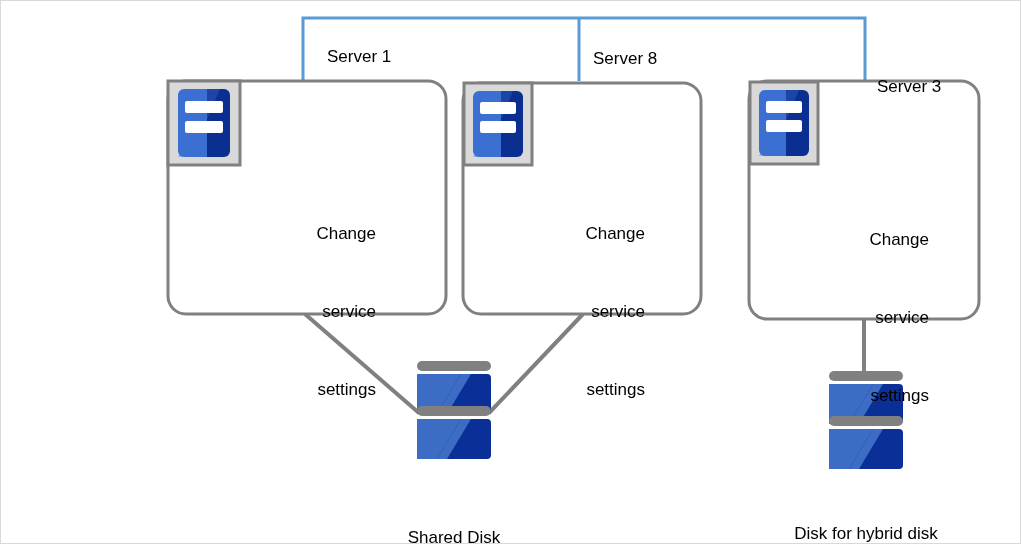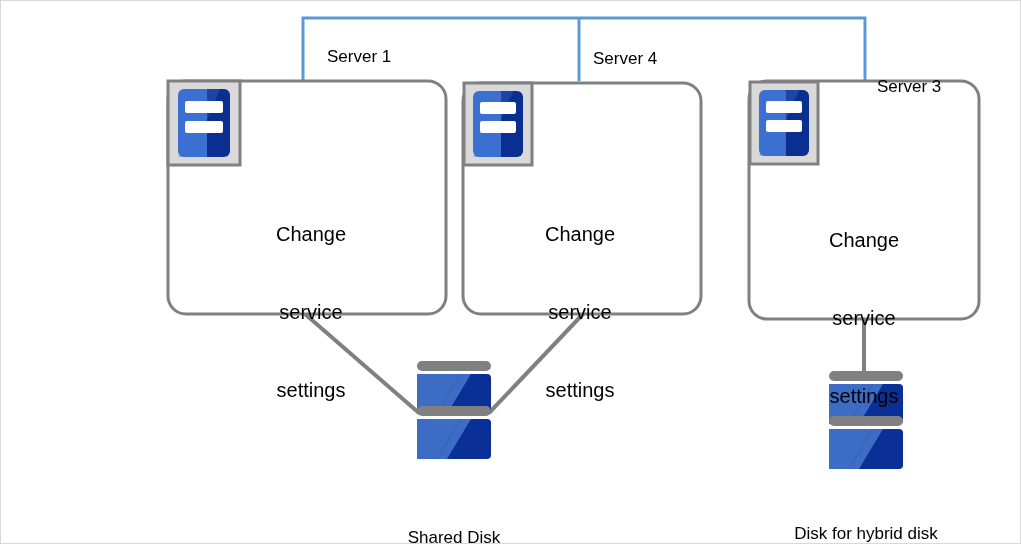--- a/index.html
+++ b/index.html
@@ -32,22 +32,22 @@
     font-size: 17px;
     line-height: 26px;
     white-space: pre;
     user-select: none;
   }
   .server-title {
     font-size: 17px;
     line-height: 20px;
   }
   .box-text {
-    text-align: center;
-    font-size: 20px;
+    text-align: right;
+    font-size: 17px;
     line-height: 26px;
   }
   .disk-caption {
     text-align: center;
     font-size: 17px;
     line-height: 26px;
   }
 </style>
 </head>
 <body>
@@ -131,21 +131,21 @@
       <path d="M828,423 L828,383 L872,383 L848,423 Z" fill="#3c6cc4"></path>
       <path d="M848,423 L872,383 L882,383 L858,423 Z" fill="#3c6cc4"></path>
       <rect x="828" y="415" width="74" height="10" rx="5" ry="5" fill="#808080"></rect>
       <rect x="828" y="428" width="74" height="40" rx="4" ry="4" fill="#0a2f96"></rect>
       <path d="M828,468 L828,428 L872,428 L848,468 Z" fill="#3c6cc4"></path>
       <path d="M848,468 L872,428 L882,428 L858,468 Z" fill="#3c6cc4"></path>
     </g>
   </svg>
 
   <div class="label server-title" style="left:326px; top:46px;">Server 1</div>
-  <div class="label server-title" style="left:592px; top:48px;">Server 4</div>
+  <div class="label server-title" style="left:592px; top:48px;">Server 8</div>
   <div class="label server-title" style="left:876px; top:50px;margin-top:26px;">Server 3</div>
 
   <div class="label box-text" style="left:245px; top:168px; width:130px;">
     <div>Change</div>
     <div>service</div>
     <div>settings</div>
   </div>
 
   <div class="label box-text" style="left:514px; top:168px; width:130px;">
     <div>Change</div>

